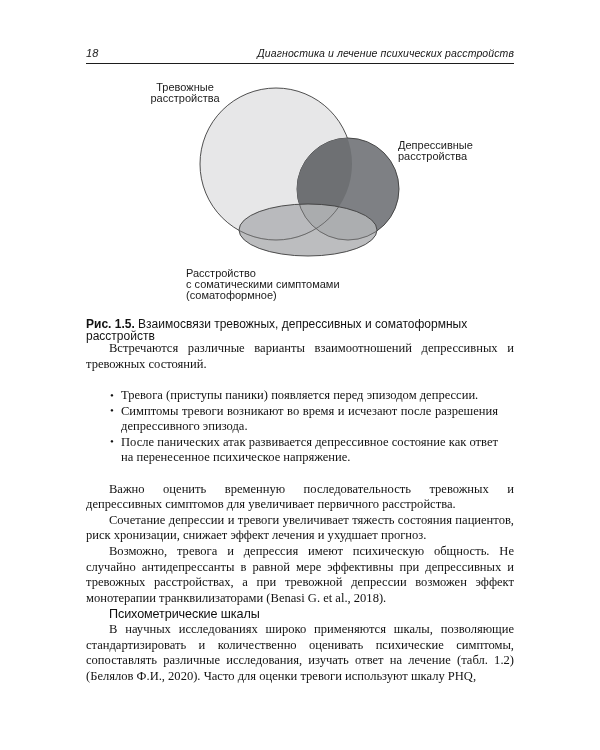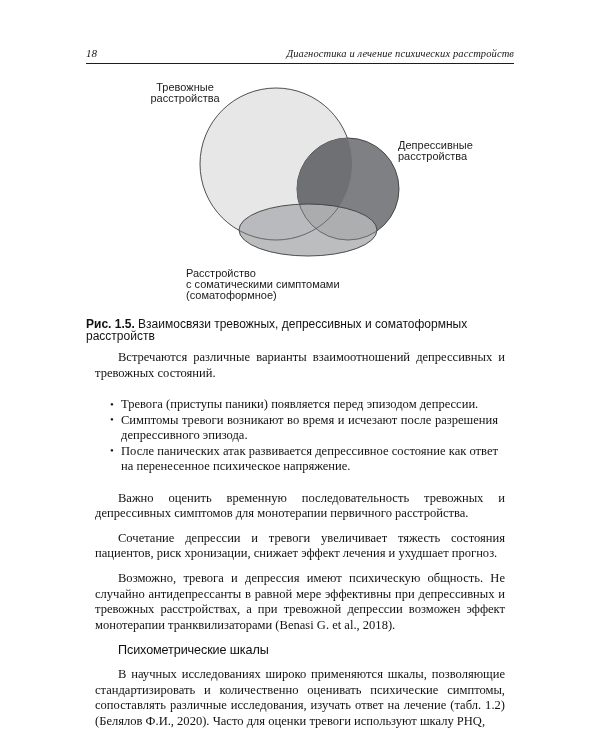--- a/index.html
+++ b/index.html
@@ -25,21 +25,21 @@
 
   
   .runhead {
     position: absolute;
     left: 86px;
     top: 47px;
     width: 428px;
     display: flex;
     align-items: baseline;
     justify-content: space-between;
-    font-family: Liberation Serif, serif;
+    font-family: Liberation Sans, sans-serif;
     font-style: italic;
     font-size: 10.5px;
     color: #161616;
     letter-spacing: 0.1px;
   }
   .runhead .folio { font-size: 11px; }
   .runhead-rule {
     position: absolute;
     left: 86px;
     top: 63px;
@@ -90,21 +90,21 @@
     top: 341px;
     width: 428px;
     font-family: "Liberation Serif", serif;
     font-size: 12.55px;
     line-height: 15.55px;
     color: #121212;
     text-align: justify;
     text-justify: inter-word;
   }
   .body p {
-    margin: 9px;
+    margin: 0;
     text-indent: 23px;
   }
   .body ul {
     margin: 16px;
     padding: 0;
     list-style: none;
   }
   .body ul li {
     margin: 0;
     padding-left: 19px;
@@ -184,20 +184,20 @@
     <b>Рис. 1.5.</b><span> Взаимосвязи тревожных, депрессивных и соматоформных расстройств</span>
   </div>
 
   <div class="body">
     <p>Встречаются различные варианты взаимоотношений депрессивных и тревожных состояний.</p>
     <ul>
       <li>Тревога (приступы паники) появляется перед эпизодом депрессии.</li>
       <li>Симптомы тревоги возникают во время и исчезают после разрешения депрессивного эпизода.</li>
       <li>После панических атак развивается депрессивное состояние как ответ на перенесенное психическое напряжение.</li>
     </ul>
-    <p>Важно оценить временную последовательность тревожных и депрессивных симптомов для монотерапии первичного расстройства.</p>
+    <p>Важно оценить временную последовательность тревожных и депрессивных симптомов для увеличивает первичного расстройства.</p>
     <p>Сочетание депрессии и тревоги увеличивает тяжесть состояния пациентов, риск хронизации, снижает эффект лечения и ухудшает прогноз.</p>
     <p>Возможно, тревога и депрессия имеют психическую общность. Не случайно антидепрессанты в равной мере эффективны при депрессивных и тревожных расстройствах, а при тревожной депрессии возможен эффект монотерапии транквилизаторами (Benasi G. et al., 2018).</p>
     <p class="section-head">Психометрические шкалы</p>
     <p>В научных исследованиях широко применяются шкалы, позволяющие стандартизировать и количественно оценивать психические симптомы, сопоставлять различные исследования, изучать ответ на лечение (табл. 1.2) (Белялов Ф.И., 2020). Часто для оценки тревоги используют шкалу PHQ,</p>
   </div>
 
 </div>
 
 </body></html>

